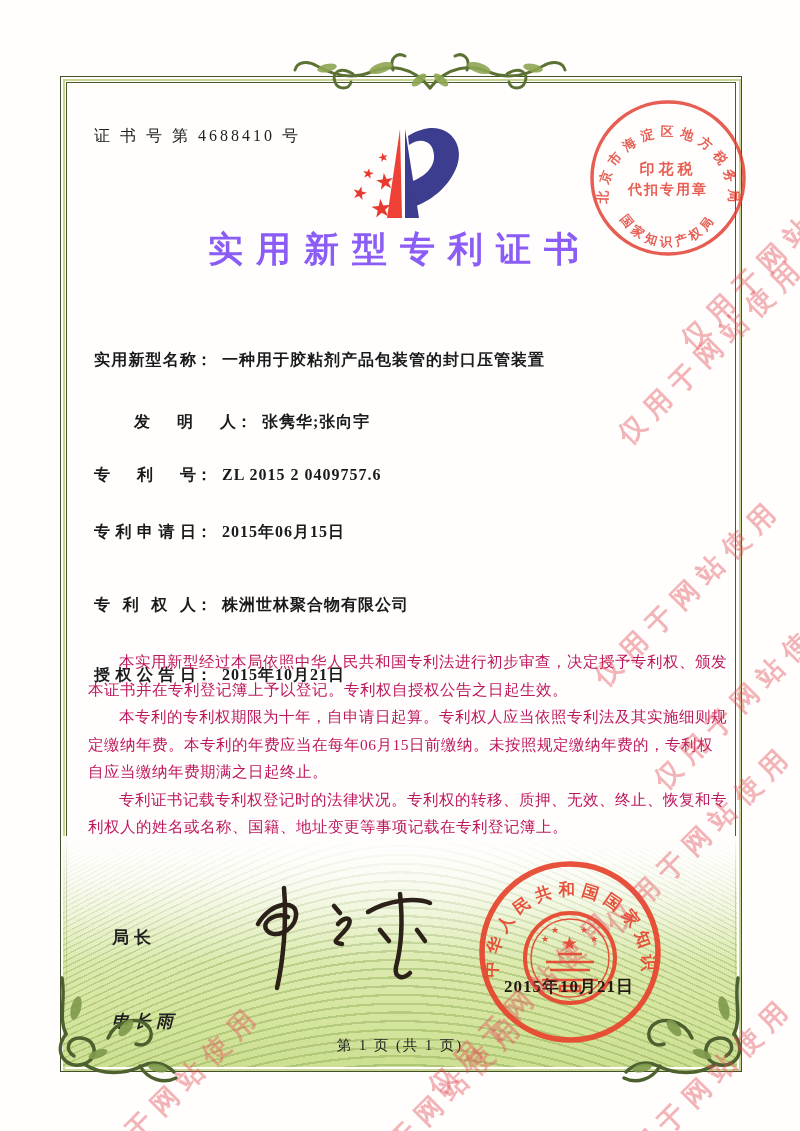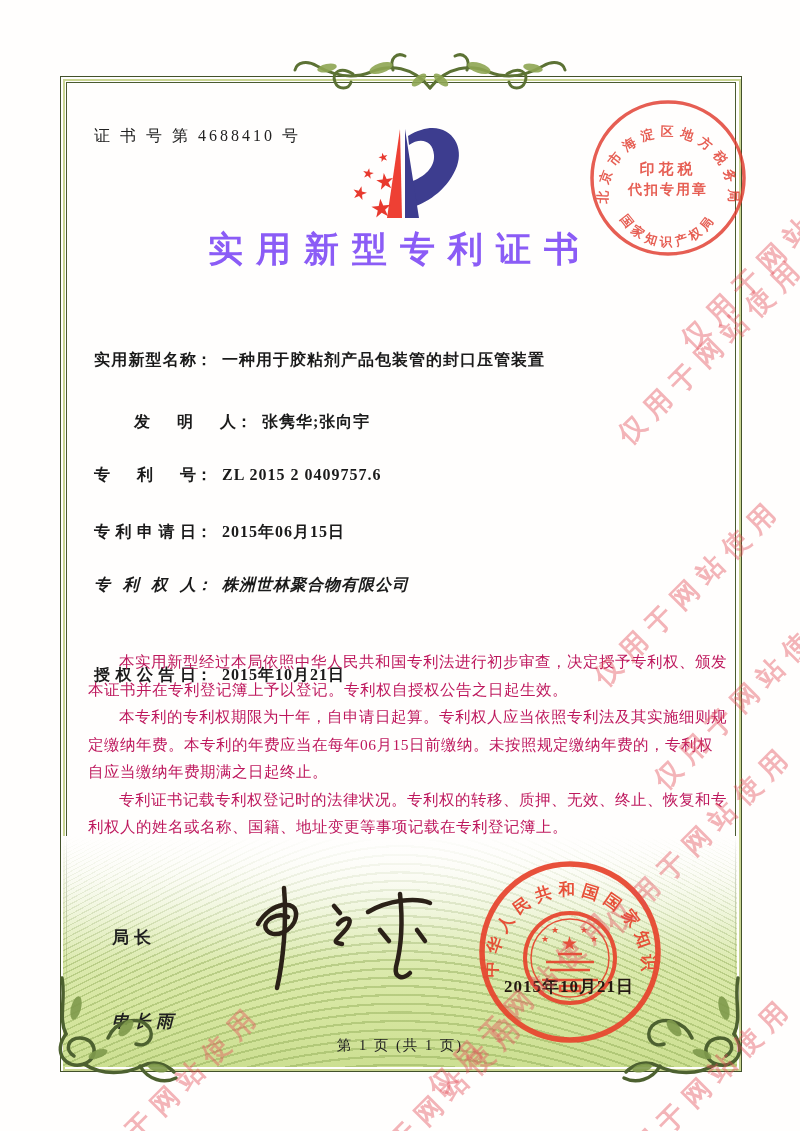--- a/index.html
+++ b/index.html
@@ -145,21 +145,21 @@
   </div>
   <div class="abs frow" style="top:412px;margin-left:40px;">
     <span class="flabel">发明人</span><span class="fcolon">：</span><span class="fvalue">张隽华;张向宇</span>
   </div>
   <div class="abs frow" style="top:465px;">
     <span class="flabel">专利号</span><span class="fcolon">：</span><span class="fvalue">ZL 2015 2 0409757.6</span>
   </div>
   <div class="abs frow" style="top:522px;">
     <span class="flabel">专利申请日</span><span class="fcolon">：</span><span class="fvalue">2015年06月15日</span>
   </div>
-  <div class="abs frow" style="top:575px;font-style:italic;">
+  <div class="abs frow" style="top:595px;">
     <span class="flabel">专利权人</span><span class="fcolon">：</span><span class="fvalue">株洲世林聚合物有限公司</span>
   </div>
   <div class="abs frow" style="top:617px;margin-top:48px;">
     <span class="flabel">授权公告日</span><span class="fcolon">：</span><span class="fvalue">2015年10月21日</span>
   </div>
 
   <div class="body-par">
     <p>本实用新型经过本局依照中华人民共和国专利法进行初步审查，决定授予专利权、颁发本证书并在专利登记簿上予以登记。专利权自授权公告之日起生效。</p>
     <p>本专利的专利权期限为十年，自申请日起算。专利权人应当依照专利法及其实施细则规定缴纳年费。本专利的年费应当在每年06月15日前缴纳。未按照规定缴纳年费的，专利权自应当缴纳年费期满之日起终止。</p>
     <p>专利证书记载专利权登记时的法律状况。专利权的转移、质押、无效、终止、恢复和专利权人的姓名或名称、国籍、地址变更等事项记载在专利登记簿上。</p>

